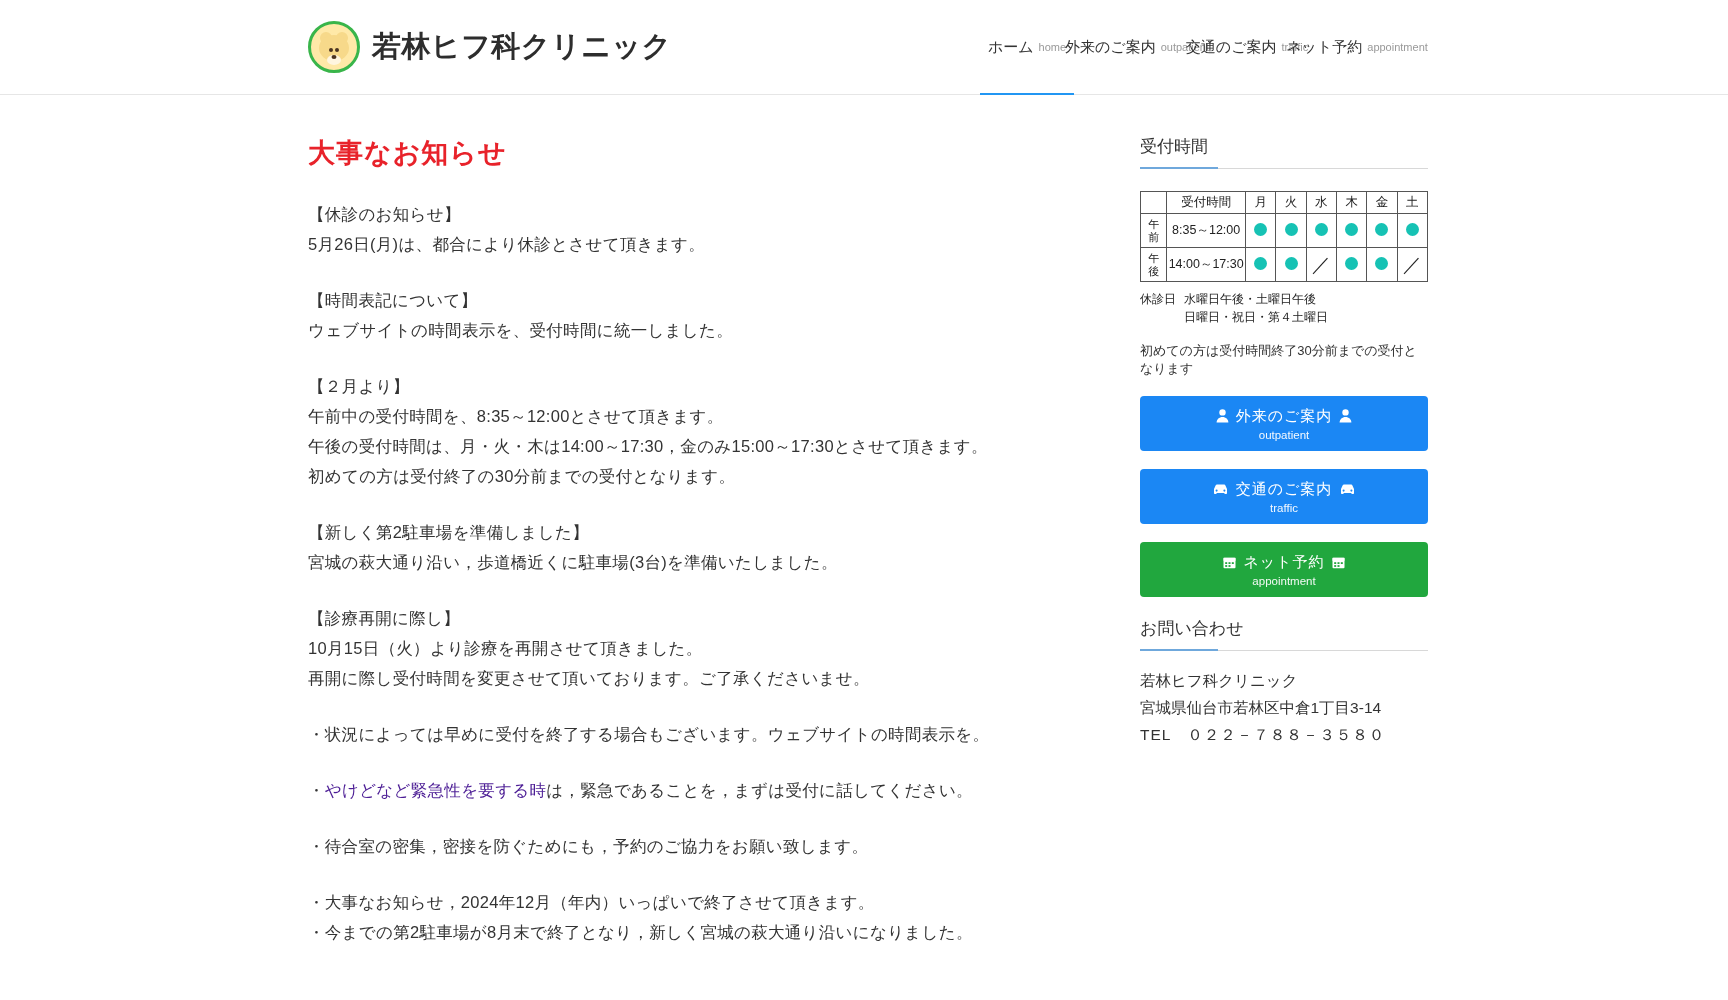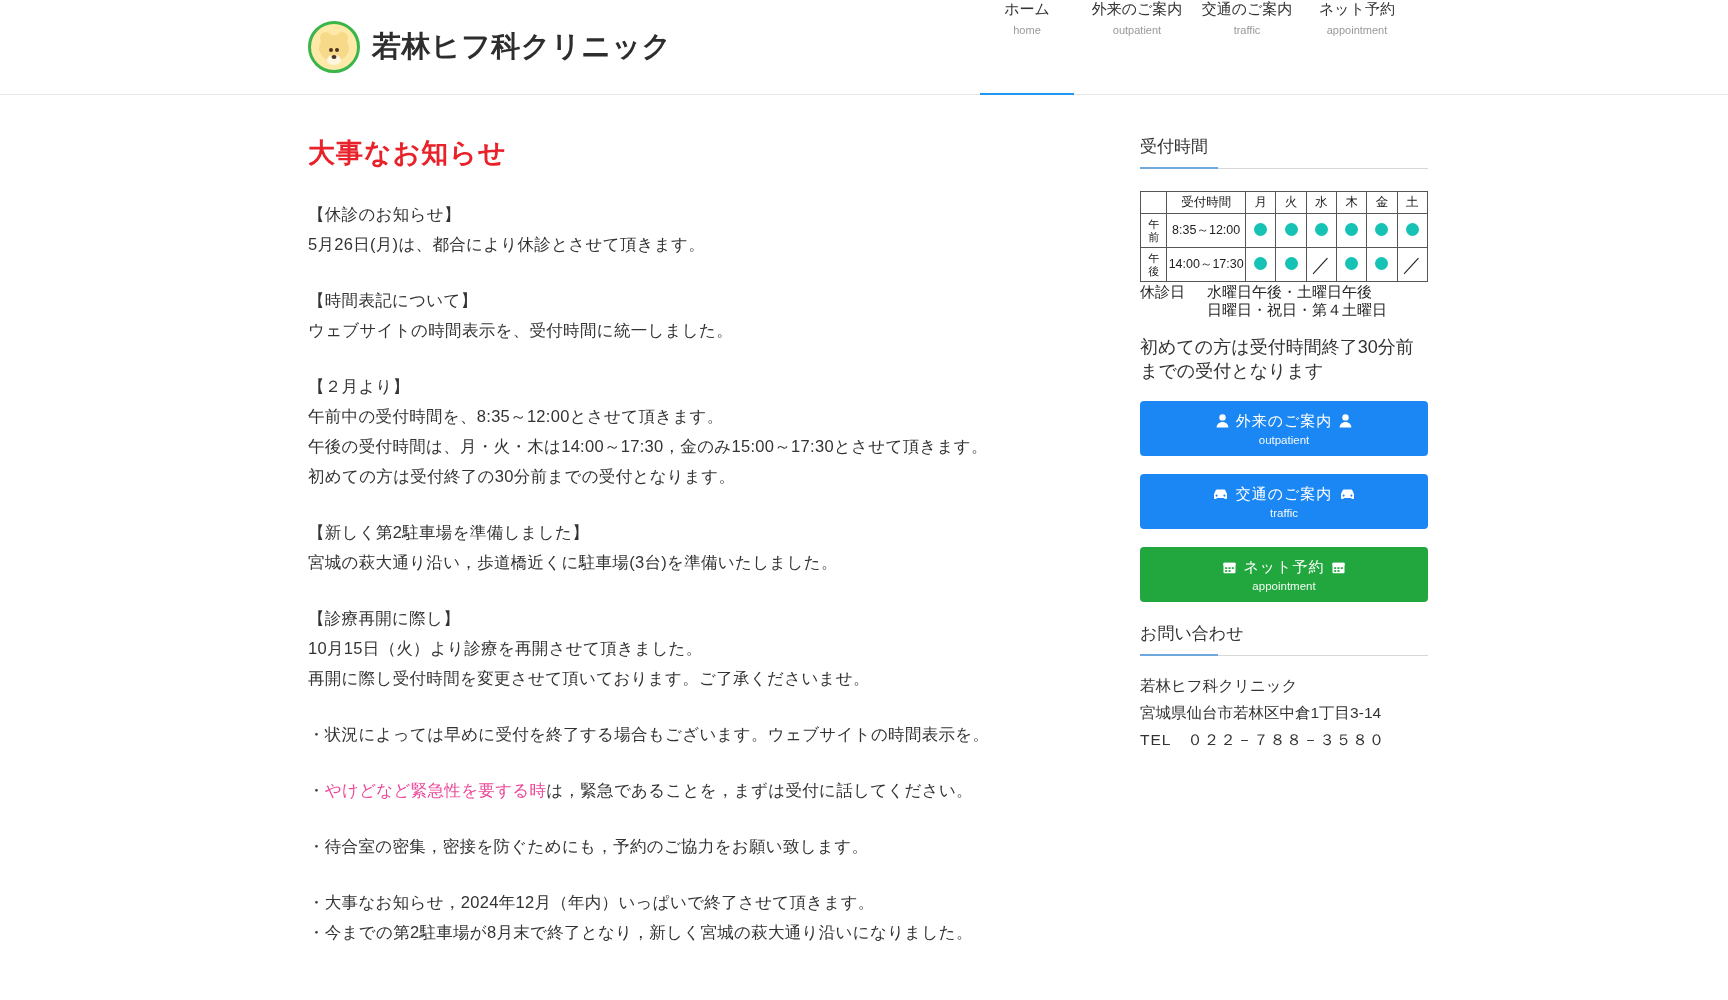--- a/index.html
+++ b/index.html
@@ -74,22 +74,23 @@
 
   .nav {
     display: flex;
     align-items: stretch;
     height: 95px;
     margin-right: 316px;
   }
   .nav-item {
     width: 110px;
     display: flex;
-    flex-direction: column;
+    flex-direction: row;
     align-items: center;
+    justify-content: center;
     gap: 5px;
     height: 95px;
     position: relative;
     cursor: pointer;
   }
   .nav-item .ja { font-size: 15px; color: #333; white-space: nowrap; }
   .nav-item .en { font-size: 11px; color: #999; white-space: nowrap; }
   .nav-item.active::after {
     content: "";
     position: absolute;
@@ -116,21 +117,21 @@
     margin: 0 0 28px 0;
     letter-spacing: 1px;
   }
   .para { margin: 0 0 26px 0; }
   .line {
     font-size: 16.5px;
     line-height: 30px;
     color: #333;
     letter-spacing: 0.3px;
   }
-  .line .red { color: #ec4899; }
+  .line .red { color: #4c1d95; }
 
   
   .side-title {
     font-size: 17px;
     color: #333;
     margin: 0 0 0 0;
     padding-bottom: 10px;
     border-bottom: 1px solid #d8d8d8;
     position: relative;
   }
@@ -163,31 +164,31 @@
     border-radius: 50%;
     background: #16c2b4;
   }
   .slash {
     display: inline-block;
     font-size: 19px;
     color: #222;
     line-height: 1;
   }
   .closed-note {
-    margin-top: 1px;
-    font-size: 15px;
+    margin-top: 8px;
+    font-size: 12px;
     line-height: 18px;
     color: #222;
     display: flex;
-    gap: 22px;
+    gap: 8px;
   }
   .closed-note .label { white-space: nowrap; }
   .first-note {
     margin-top: 16px;
-    font-size: 18px;
+    font-size: 13px;
     color: #333;
   }
 
   .btn {
     display: flex;
     flex-direction: column;
     align-items: center;
     justify-content: center;
     gap: 3px;
     height: 55px;

